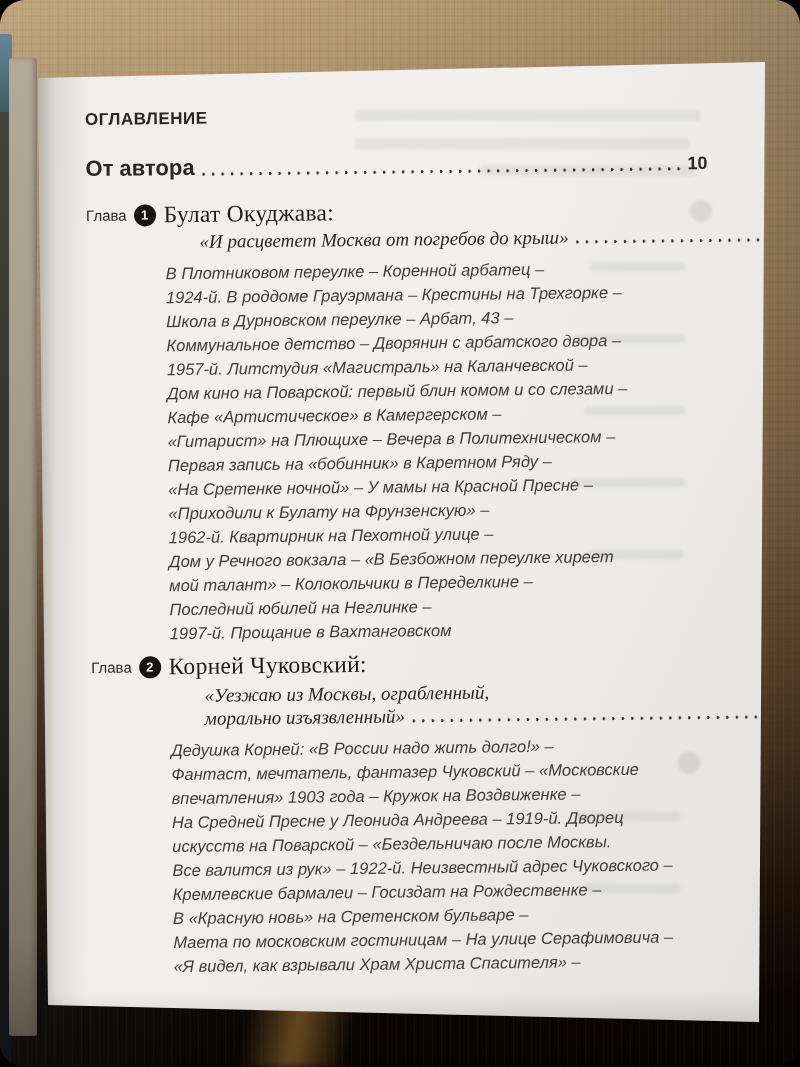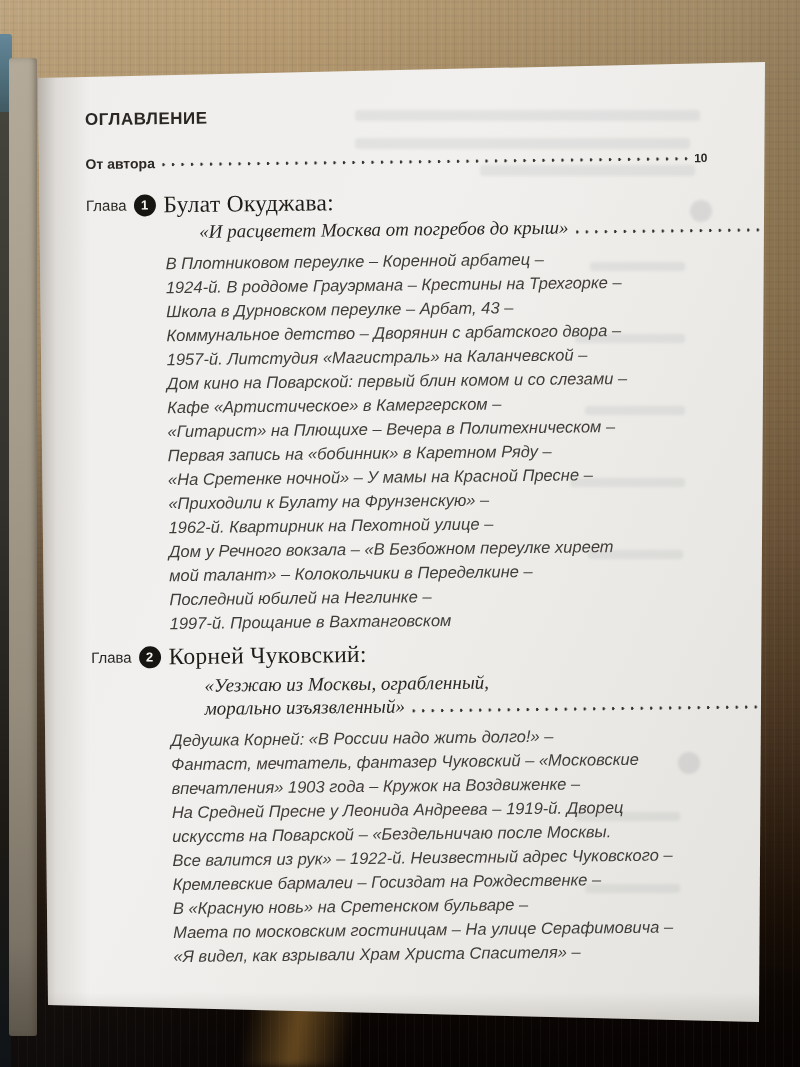--- a/index.html
+++ b/index.html
@@ -1,17 +1,17 @@
 <!DOCTYPE html>
 <html><head>
 <meta charset="utf-8">
 <style>
   html,body{margin:0;padding:0;background:#000;}
   .photo{position:relative;width:800px;height:1067px;overflow:hidden;
-         font-family:"Liberation Sans",sans-serif;}
+         font-family:"Liberation Sans",sans-serif;border-radius:25px;}
 
   
   .wood{position:absolute;inset:0;
     background:linear-gradient(180deg,
       #bba077 0%, #b0956c 8%, #a98d63 18%, #a1855c 28%,
       #947751 38%, #7f6343 50%, #644a2f 62%, #46301d 74%,
       #281709 85%, #130a05 93%, #0b0504 100%);}
   .wood:before{content:"";position:absolute;inset:0;
     background:
       repeating-linear-gradient(90deg, rgba(255,255,255,.05) 0 1px, rgba(255,255,255,0) 1px 4px,
@@ -47,25 +47,25 @@
 
   
   .ghost{position:absolute;background:rgba(96,104,116,.10);filter:blur(1.5px);border-radius:3px;
     pointer-events:none;}
   .ghost.circ{border-radius:50%;background:rgba(70,78,88,.12);}
 
   
   .toc-heading{margin:0;font-size:17px;font-weight:bold;letter-spacing:.5px;color:#2b2824;}
   .row{display:flex;align-items:baseline;}
   .author-row{margin-top:26px;width:622px;}
-  .lbl{font-size:14px;font-weight:bold;color:#2b2824;white-space:nowrap;}
+  .lbl{font-size:22px;font-weight:bold;color:#2b2824;white-space:nowrap;}
   .dots{flex:1 1 auto;align-self:flex-end;height:5px;margin:0 4px 4px 7px;
     background-image:radial-gradient(circle at 2px 2.5px,#36332e 1.25px,rgba(0,0,0,0) 1.55px);
     background-size:9.5px 5px;background-repeat:repeat-x;background-position:0 bottom;}
-  .num{font-size:12px;font-weight:bold;color:#2b2824;white-space:nowrap;}
+  .num{font-size:18px;font-weight:bold;color:#2b2824;white-space:nowrap;}
 
   .ch-header{display:flex;align-items:center;margin-top:20px;}
   .ch-lbl{font-size:15px;font-weight:normal;color:#2b2824;}
   .badge{display:inline-flex;align-items:center;justify-content:center;
     width:22px;height:22px;border-radius:50%;background:#171512;color:#f4f3f0;
     font-size:13px;font-weight:bold;margin:0 8px 0 7px;}
   .ch-title{font-family:"Liberation Serif",serif;font-size:23.5px;color:#1f1c18;letter-spacing:.3px;}
 
   .sub-block{width:622px;margin-top:3px;}
   .sub-indent{margin-left:113px;}

